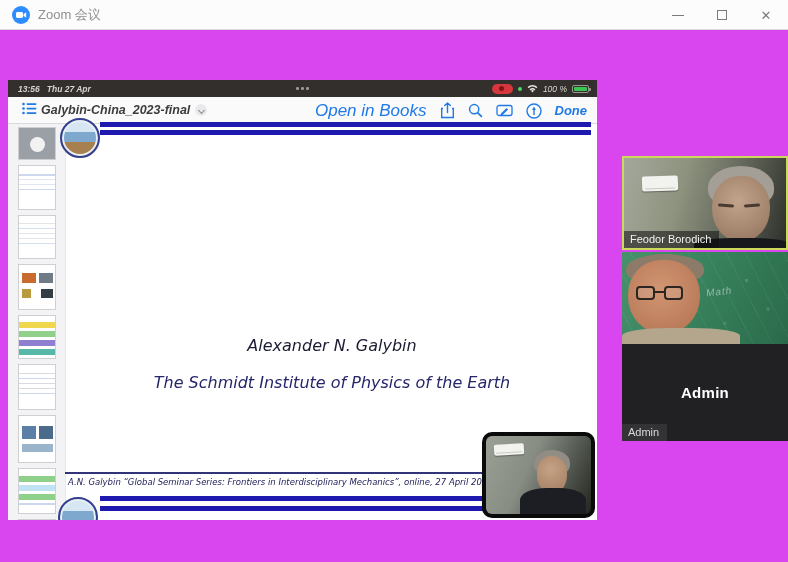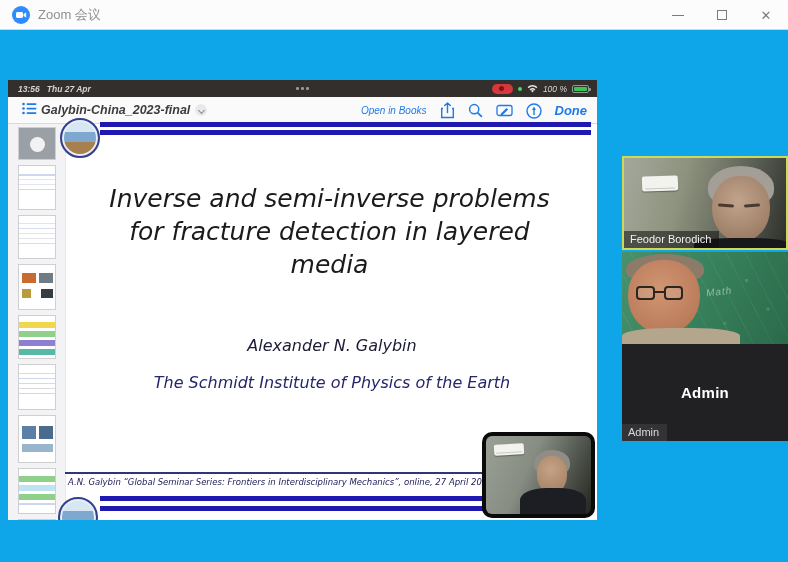--- a/index.html
+++ b/index.html
@@ -1,17 +1,17 @@
 <!DOCTYPE html>
 <html><head>
 <meta charset="utf-8">
 <style>
   html,body{margin:0;padding:0;background:#000;}
   *{box-sizing:border-box;}
-  .screen{position:relative;width:788px;height:562px;background:#0ea5e9;overflow:hidden;
+  .screen{position:relative;width:788px;height:562px;background:#d946ef;overflow:hidden;
           font-family:"Liberation Sans","DejaVu Sans",sans-serif;}
 
   
   .titlebar{position:absolute;left:0;top:0;width:788px;height:30px;background:#fcfcfc;
             border-bottom:1px solid #d8d8d8;display:flex;align-items:center;}
   .zlogo{width:18px;height:18px;margin-left:12px;flex:0 0 auto;}
   .ztitle{margin-left:8px;font-size:13px;color:#8f8f92;}
   .wincontrols{position:absolute;right:0;top:0;height:30px;display:flex;}
   .wbtn{width:44px;height:30px;display:flex;align-items:center;justify-content:center;cursor:default;}
   .g-min{width:12px;height:0;border-top:1.6px solid #7c7c80;}
@@ -35,21 +35,21 @@
   .batt::after{content:"";position:absolute;right:-3px;top:2px;width:2px;height:3px;background:#9a9792;border-radius:0 1px 1px 0;}
 
   .ptoolbar{position:absolute;left:0;top:17px;width:589px;height:27px;background:#fafafa;
             border-bottom:1px solid #d9d9d9;display:flex;align-items:center;}
   .licon{margin-left:14px;flex:0 0 auto;}
   .doctitle{margin-left:4px;font-size:12.5px;font-weight:600;color:#3c3c3e;display:flex;align-items:center;gap:5px;}
   .chev{width:12px;height:12px;border-radius:50%;background:#e9e9eb;position:relative;}
   .chev::after{content:"";position:absolute;left:3.2px;top:3.5px;width:4px;height:4px;
                border-right:1.4px solid #8a8a8e;border-bottom:1.4px solid #8a8a8e;transform:rotate(45deg);}
   .tright{position:absolute;right:10px;top:0;height:27px;display:flex;align-items:center;gap:13px;}
-  .bluetext{color:#1f7ae8;font-size:10px;}
+  .bluetext{color:#1f7ae8;font-size:17px;}
   .donetext{color:#1f7ae8;font-size:13px;font-weight:600;}
   .ticon{display:flex;align-items:center;}
 
   
   .thumbs{position:absolute;left:0;top:44px;width:58px;height:396px;background:#f3f3f5;
           border-right:1px solid #e8e8ea;display:flex;flex-direction:column;align-items:center;
           gap:5px;padding-top:3px;overflow:hidden;}
   .th{width:38px;background:#fff;border:1px solid #cfcfd2;flex:0 0 auto;}
   .th:nth-child(1){height:33px;background:#9aa0a6;position:relative;}
   .th:nth-child(1)::after{content:"";position:absolute;left:11px;top:9px;width:15px;height:15px;border-radius:50%;background:#f2f2f2;}
@@ -242,21 +242,20 @@
       <div class="th"></div>
       <div class="th"></div>
       <div class="th"></div>
       <div class="th"></div>
     </div>
 
     <div class="slidearea"></div>
     <div class="emblem em-top"></div>
     <div class="sline l1"></div>
     <div class="sline l2"></div>
-    <div class="slide-title"><span>Inverse and semi-inverse problems for fracture detection in layered media</span></div>
     <div class="slide-author">Alexander N. Galybin</div>
     <div class="slide-affil">
       <div>The Schmidt Institute of Physics of the Earth</div>
     </div>
     <div class="foot-rule"></div>
     <div class="slide-foot">A.N. Galybin “Global Seminar Series: Frontiers in Interdisciplinary Mechanics”, online, 27 April 2023</div>
     <div class="emblem em-bot"></div>
     <div class="sline l3"></div>
     <div class="sline l4"></div>
 

